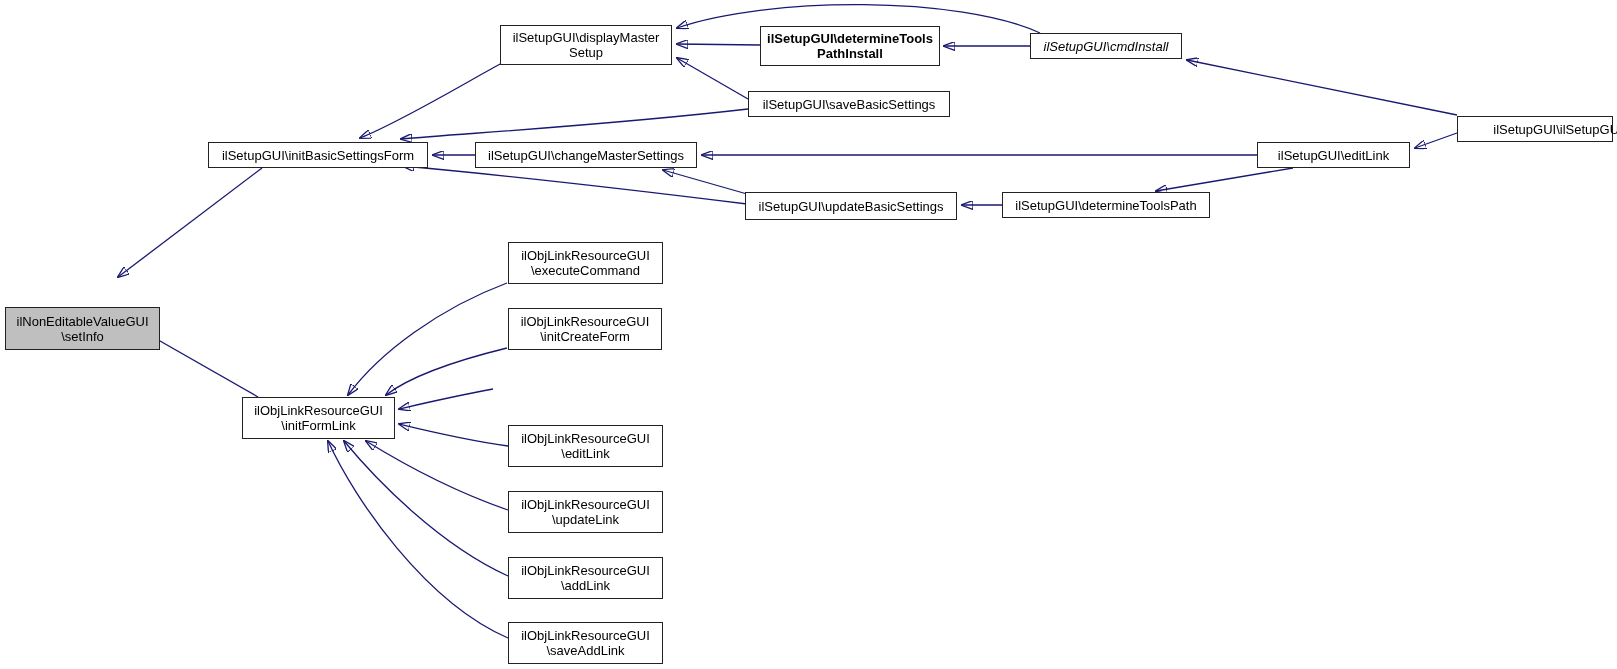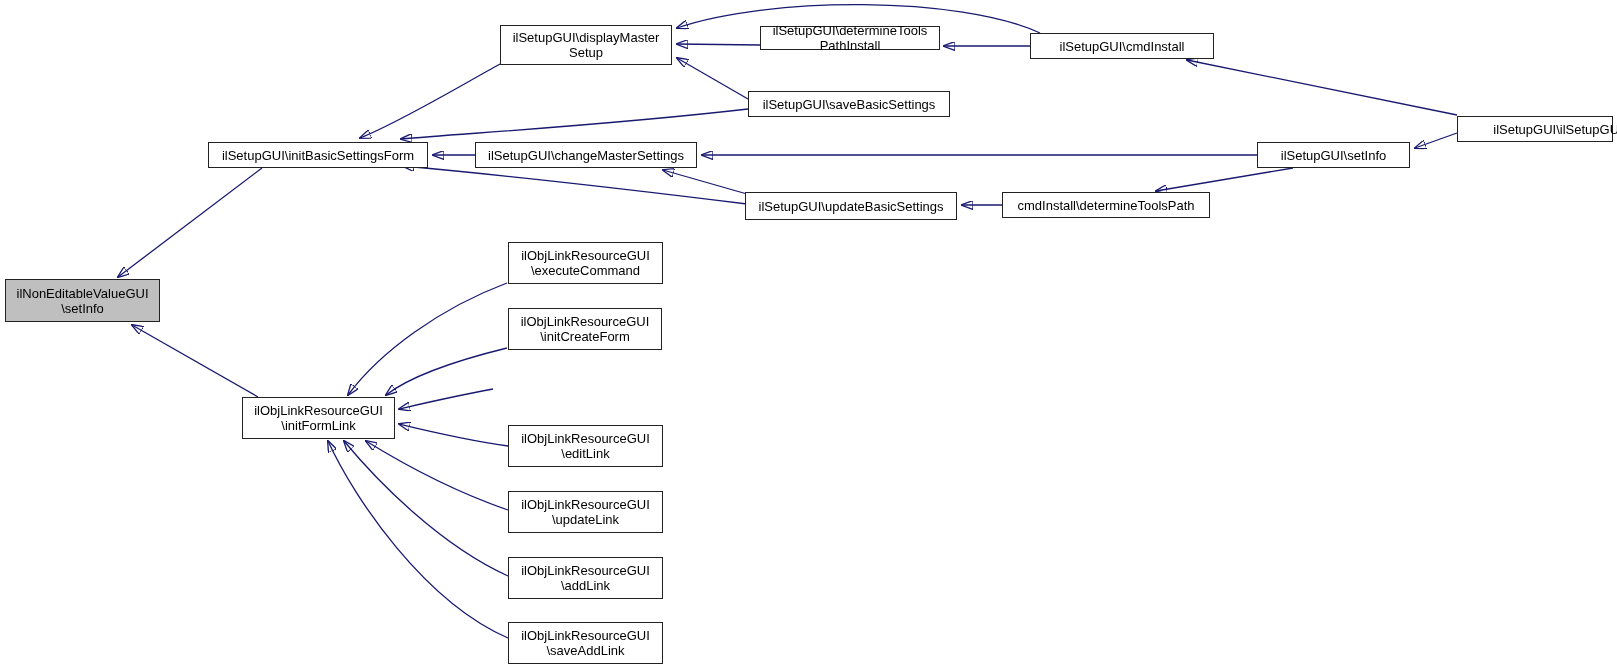--- a/index.html
+++ b/index.html
@@ -38,20 +38,21 @@
     text-align: center;
     white-space: pre-line;
     display: flex;
     align-items: center;
     justify-content: center;
     cursor: pointer;
   }
   .node.highlight {
     background: #bfbfbf;
     border-width: 1.5px;
+    margin-top: 28px;
   }
 </style>
 </head>
 <body>
 
 <div id="canvas">
 
   <svg id="edge-layer" width="1617" height="669" viewBox="0 0 1617 669" xmlns="http://www.w3.org/2000/svg">
     <defs>
       <marker id="arrow" markerUnits="userSpaceOnUse" markerWidth="12" markerHeight="9" refX="11" refY="4.5" orient="auto">
@@ -80,38 +81,38 @@
     <path d="M493,389 C455,396 425,403 399,409" marker-end="url(#arrow)"></path>
     <path d="M508,446 C465,440 428,431 399,424" marker-end="url(#arrow)"></path>
     <path d="M508,510 C450,490 400,462 366,441" marker-end="url(#arrow)"></path>
     <path d="M508,576 C440,545 378,482 344,441" marker-end="url(#arrow)"></path>
     <path d="M508,638 C425,602 355,500 328,441" marker-end="url(#arrow)"></path>
   </svg>
 
   <div class="node" style="left:500px; top:25px; width:172px; height:40px;">ilSetupGUI\displayMaster
 Setup</div>
 
-  <div class="node" style="left:760px; top:26px; width:180px; height:24px;">ilSetupGUI\determineTools
+  <div class="node" style="left:760px; top:26px; width:180px; height:40px;font-weight:bold;">ilSetupGUI\determineTools
 PathInstall</div>
 
-  <div class="node" style="left:1030px; top:33px; width:184px; height:26px;">ilSetupGUI\cmdInstall</div>
+  <div class="node" style="left:1030px; top:33px; width:152px; height:26px;font-style:italic;">ilSetupGUI\cmdInstall</div>
 
   <div class="node" style="left:1457px; top:116px; width:156px; height:26px;padding-left:46px;">ilSetupGUI\ilSetupGUI</div>
 
   <div class="node" style="left:748px; top:91px; width:202px; height:26px;">ilSetupGUI\saveBasicSettings</div>
 
   <div class="node" style="left:208px; top:142px; width:220px; height:26px;">ilSetupGUI\initBasicSettingsForm</div>
 
   <div class="node" style="left:475px; top:142px; width:222px; height:26px;text-align:right;">ilSetupGUI\changeMasterSettings</div>
 
-  <div class="node" style="left:1257px; top:142px; width:153px; height:26px;">ilSetupGUI\setInfo</div>
+  <div class="node" style="left:1257px; top:142px; width:153px; height:26px;">ilSetupGUI\editLink</div>
 
   <div class="node" style="left:745px; top:192px; width:212px; height:28px;">ilSetupGUI\updateBasicSettings</div>
 
-  <div class="node" style="left:1002px; top:192px; width:208px; height:26px;">cmdInstall\determineToolsPath</div>
+  <div class="node" style="left:1002px; top:192px; width:208px; height:26px;">ilSetupGUI\determineToolsPath</div>
 
   <div class="node highlight" style="left:5px; top:279px; width:155px; height:43px;">ilNonEditableValueGUI
 \setInfo</div>
 
   <div class="node" style="left:242px; top:397px; width:153px; height:42px;">ilObjLinkResourceGUI
 \initFormLink</div>
 
   <div class="node" style="left:508px; top:242px; width:155px; height:42px;">ilObjLinkResourceGUI
 \executeCommand</div>
 

